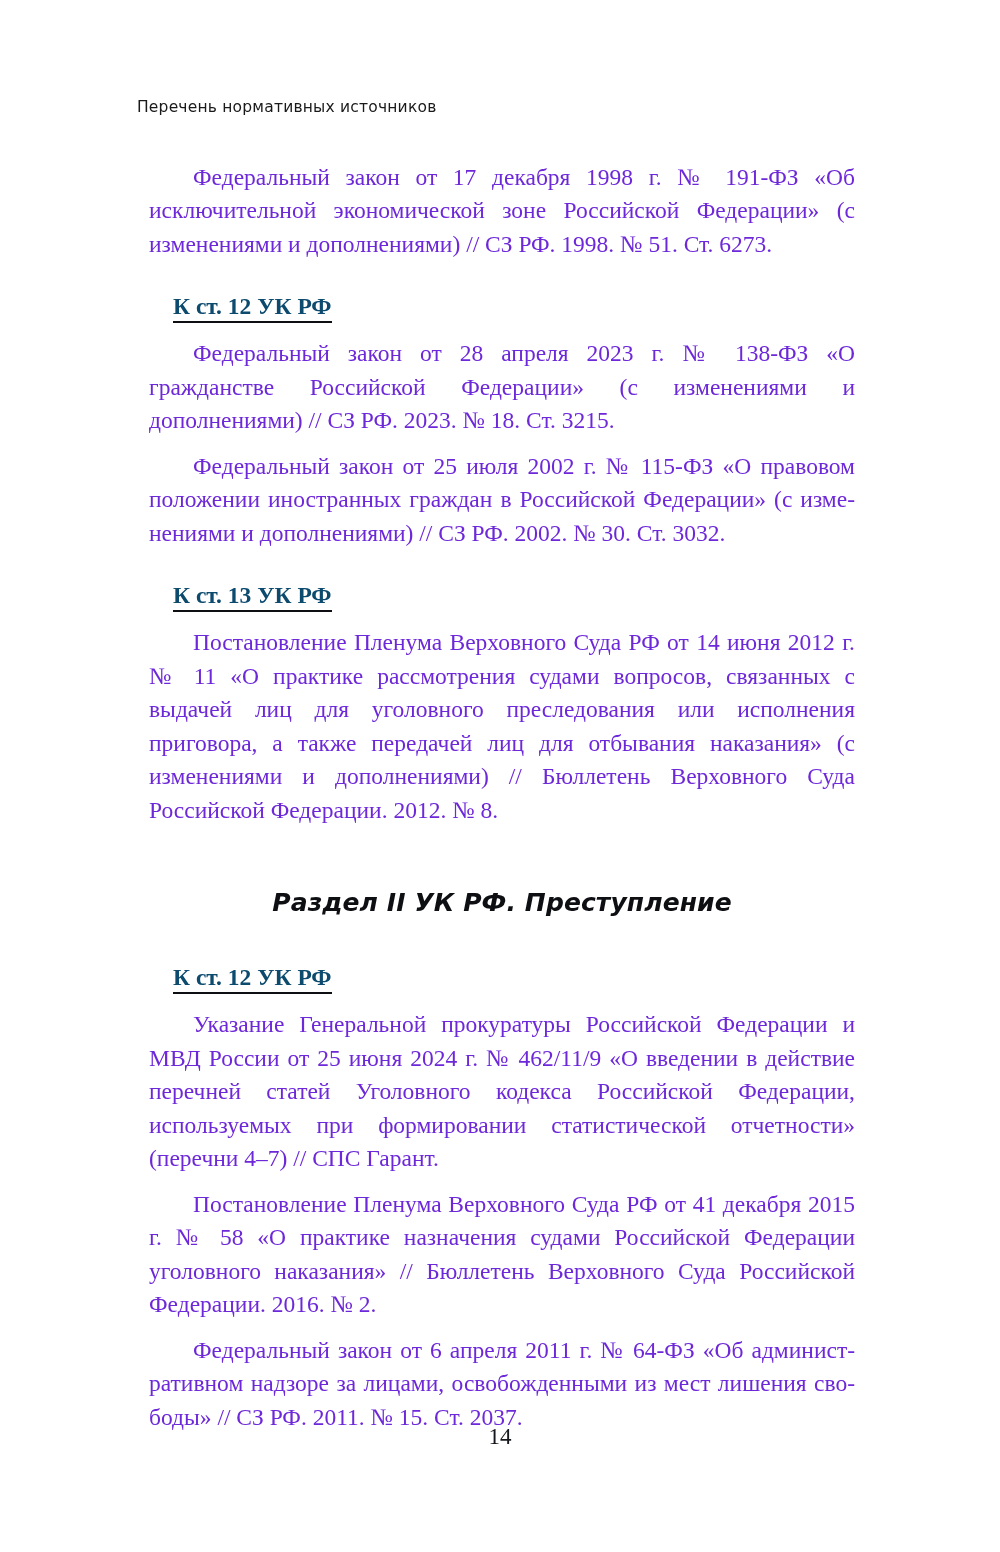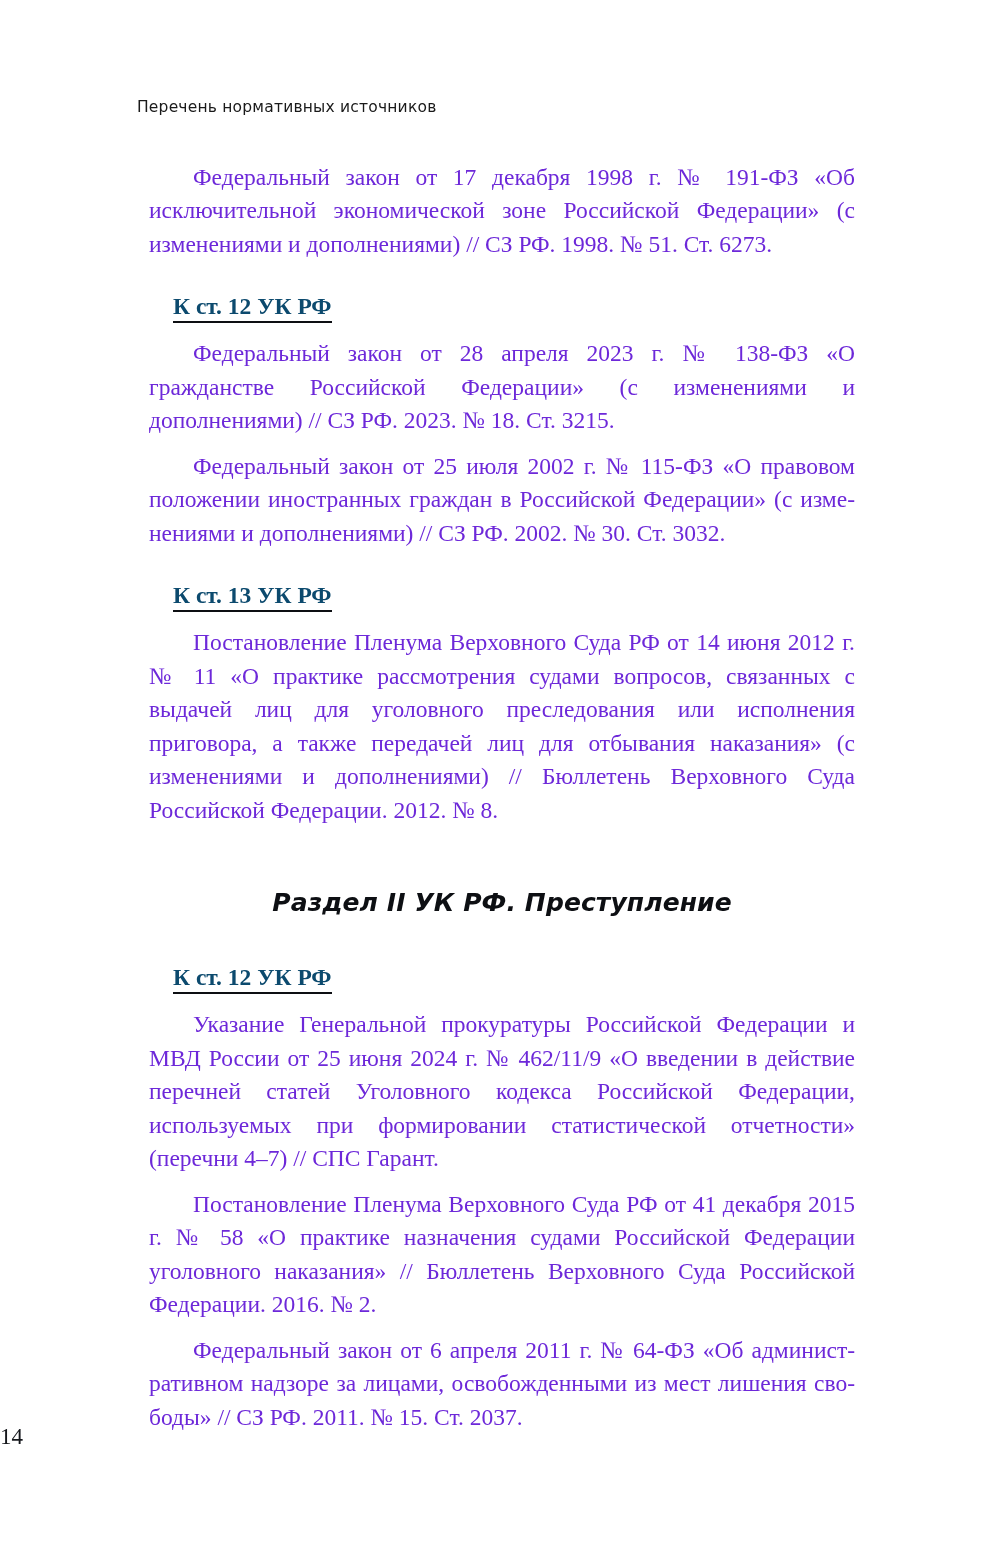--- a/index.html
+++ b/index.html
@@ -81,20 +81,21 @@
   }
   .part-title-wrap {
     margin-top: 60px;
     margin-bottom: 44px;
   }
   .folio {
     position: absolute;
     left: 0;
     right: 0;
     top: 1424px;
+    text-align: center;
     font-family: "Liberation Serif", "DejaVu Serif", serif;
     font-size: 23px;
     color: #15171c;
   }
 </style>
 </head>
 <body>
 
 <div class="page">
 

